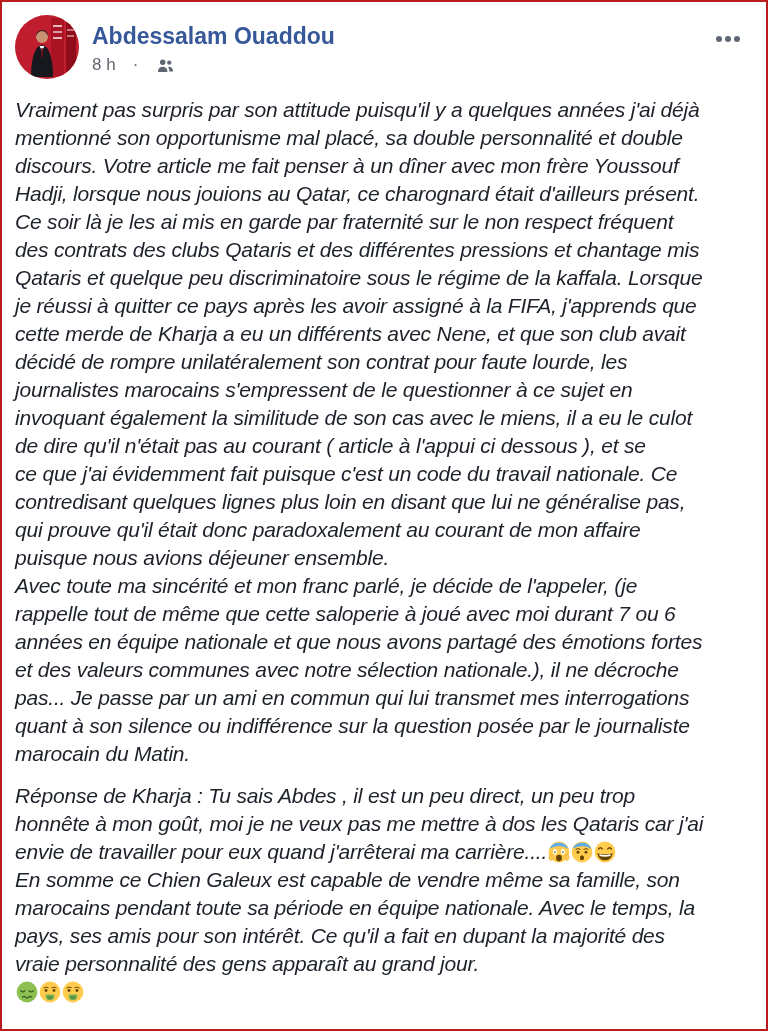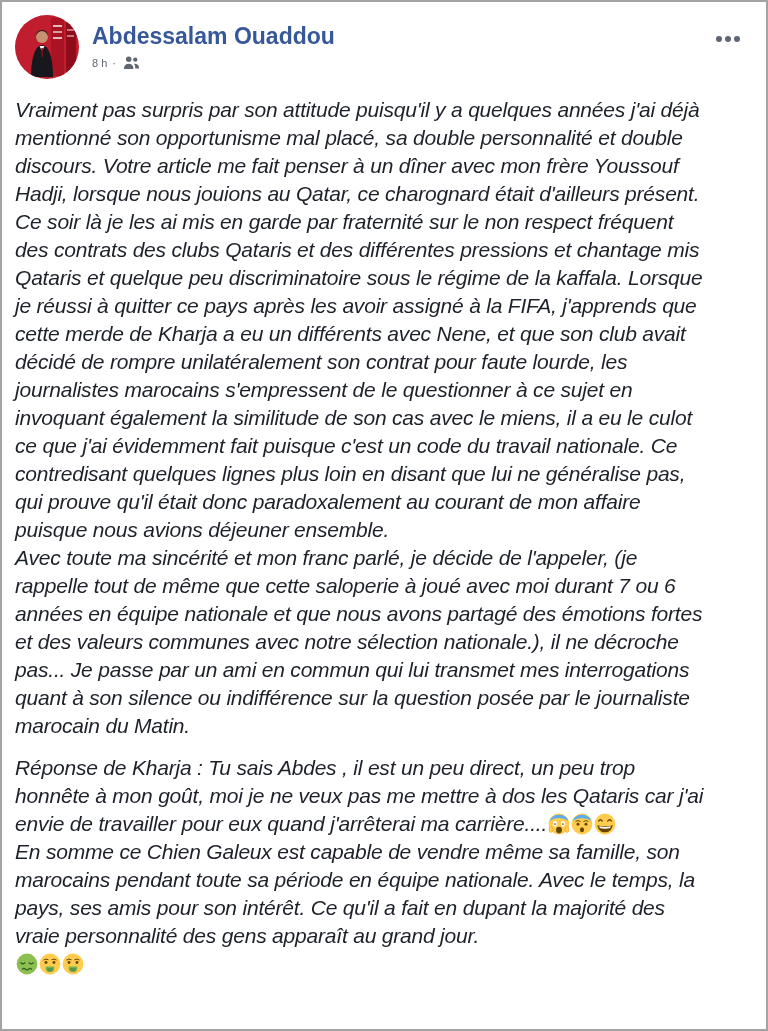--- a/index.html
+++ b/index.html
@@ -2,21 +2,21 @@
 <html><head>
 <meta charset="utf-8">
 <style>
   html, body { margin: 0; padding: 0; background: #ffffff; }
   .card {
     position: relative;
     width: 768px;
     height: 1031px;
     box-sizing: border-box;
     background: #ffffff;
-    border: 2px solid #a3a3a3;
+    border: 2px solid #b91c1c;
     overflow: hidden;
     font-family: "Liberation Sans", sans-serif;
     color: #1d2129;
   }
   .header {
     position: absolute;
     top: 13px;
     left: 13px;
     right: 60px;
     display: flex;
@@ -34,25 +34,25 @@
   .head-text { margin-left: 13px; padding-top: 8px; }
   .author-name {
     font-size: 23px;
     font-weight: bold;
     color: #365899;
     line-height: 1.15;
     cursor: pointer;
   }
   .meta {
     margin-top: 6px;
-    font-size: 11px;
+    font-size: 17px;
     color: #616770;
     display: flex;
     align-items: center;
-    gap: 5px;
+    gap: 17px;
   }
   .meta .privacy { display: inline-flex; align-items: center; margin-left: 2px; }
   .options-btn {
     position: absolute;
     top: 30px;
     right: 22px;
     display: flex;
     gap: 3px;
     cursor: pointer;
     padding: 4px;
@@ -137,20 +137,21 @@
         <div class="post-line"><span>discours. Votre article me fait penser à un dîner avec mon frère Youssouf</span></div>
         <div class="post-line"><span>Hadji, lorsque nous jouions au Qatar, ce charognard était d'ailleurs présent.</span></div>
         <div class="post-line"><span>Ce soir là je les ai mis en garde par fraternité sur le non respect fréquent</span></div>
         <div class="post-line"><span>des contrats des clubs Qataris et des différentes pressions et chantage mis</span></div>
         <div class="post-line"><span>Qataris et quelque peu discriminatoire sous le régime de la kaffala. Lorsque</span></div>
         <div class="post-line"><span>je réussi à quitter ce pays après les avoir assigné à la FIFA, j'apprends que</span></div>
         <div class="post-line"><span>cette merde de Kharja a eu un différents avec Nene, et que son club avait</span></div>
         <div class="post-line"><span>décidé de rompre unilatéralement son contrat pour faute lourde, les</span></div>
         <div class="post-line"><span>journalistes marocains s'empressent de le questionner à ce sujet en</span></div>
         <div class="post-line"><span>invoquant également la similitude de son cas avec le miens, il a eu le culot</span></div>
+        <div class="post-line"><span>de dire qu'il n'était pas au courant ( article à l'appui ci dessous ), et se</span></div>
         <div class="post-line"><span>ce que j'ai évidemment fait puisque c'est un code du travail nationale. Ce</span></div>
         <div class="post-line"><span>contredisant quelques lignes plus loin en disant que lui ne généralise pas,</span></div>
         <div class="post-line"><span>qui prouve qu'il était donc paradoxalement au courant de mon affaire</span></div>
         <div class="post-line"><span>puisque nous avions déjeuner ensemble.</span></div>
         <div class="post-line"><span>Avec toute ma sincérité et mon franc parlé, je décide de l'appeler, (je</span></div>
         <div class="post-line"><span>rappelle tout de même que cette saloperie à joué avec moi durant 7 ou 6</span></div>
         <div class="post-line"><span>années en équipe nationale et que nous avons partagé des émotions fortes</span></div>
         <div class="post-line"><span>et des valeurs communes avec notre sélection nationale.), il ne décroche</span></div>
         <div class="post-line"><span>pas... Je passe par un ami en commun qui lui transmet mes interrogations</span></div>
         <div class="post-line"><span>quant à son silence ou indifférence sur la question posée par le journaliste</span></div>

